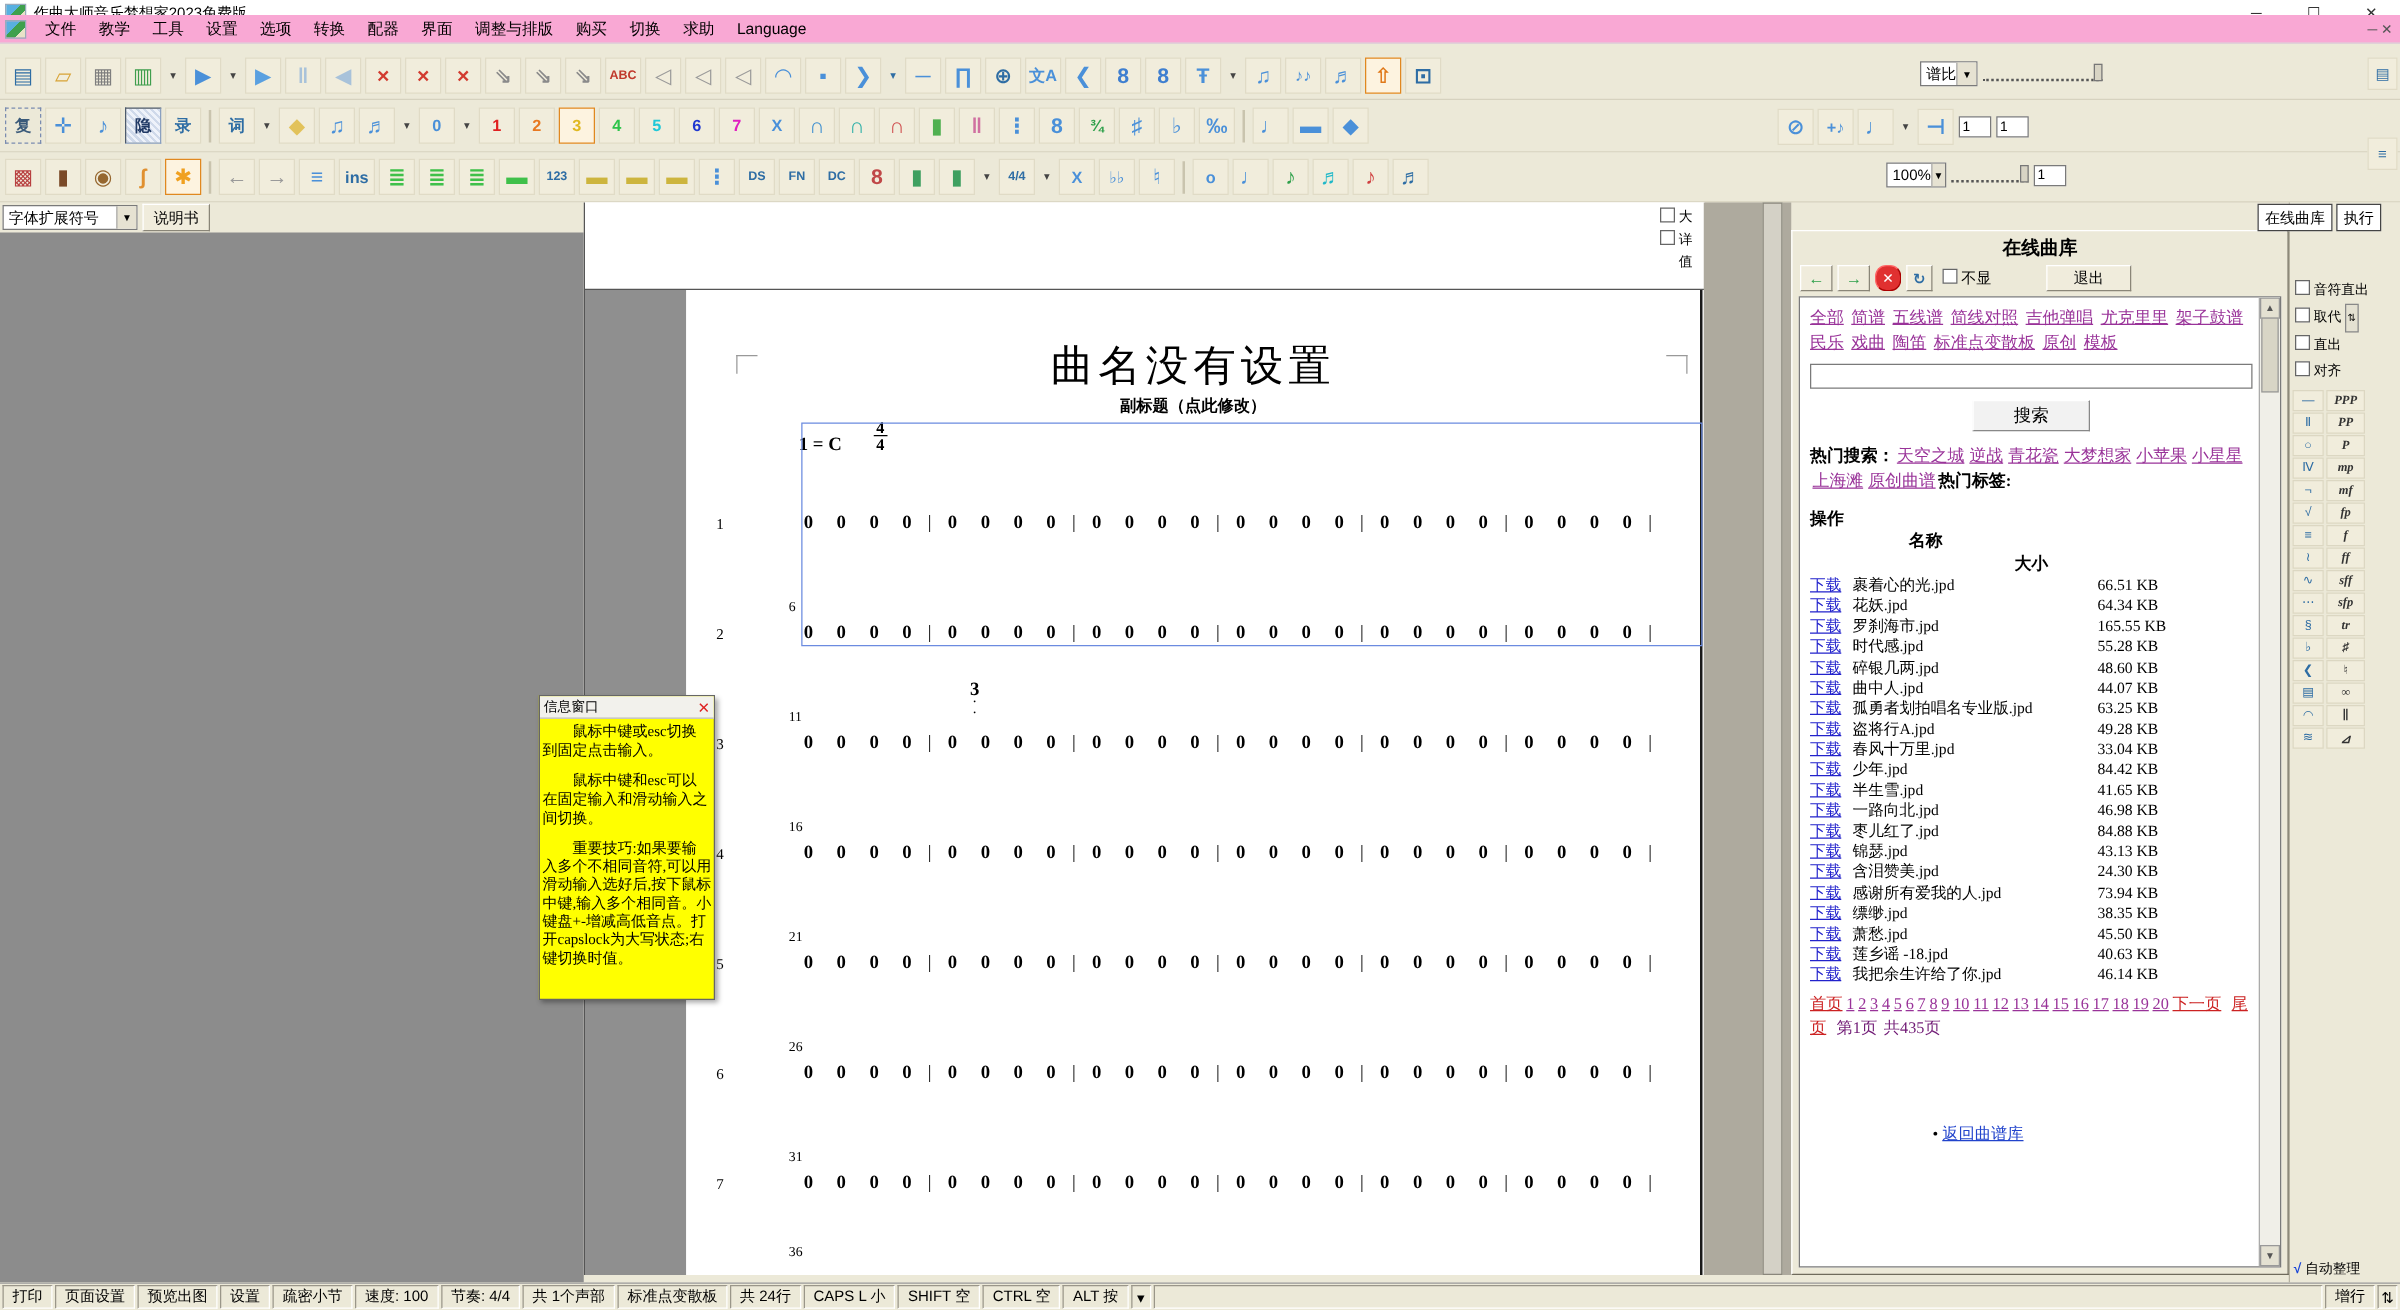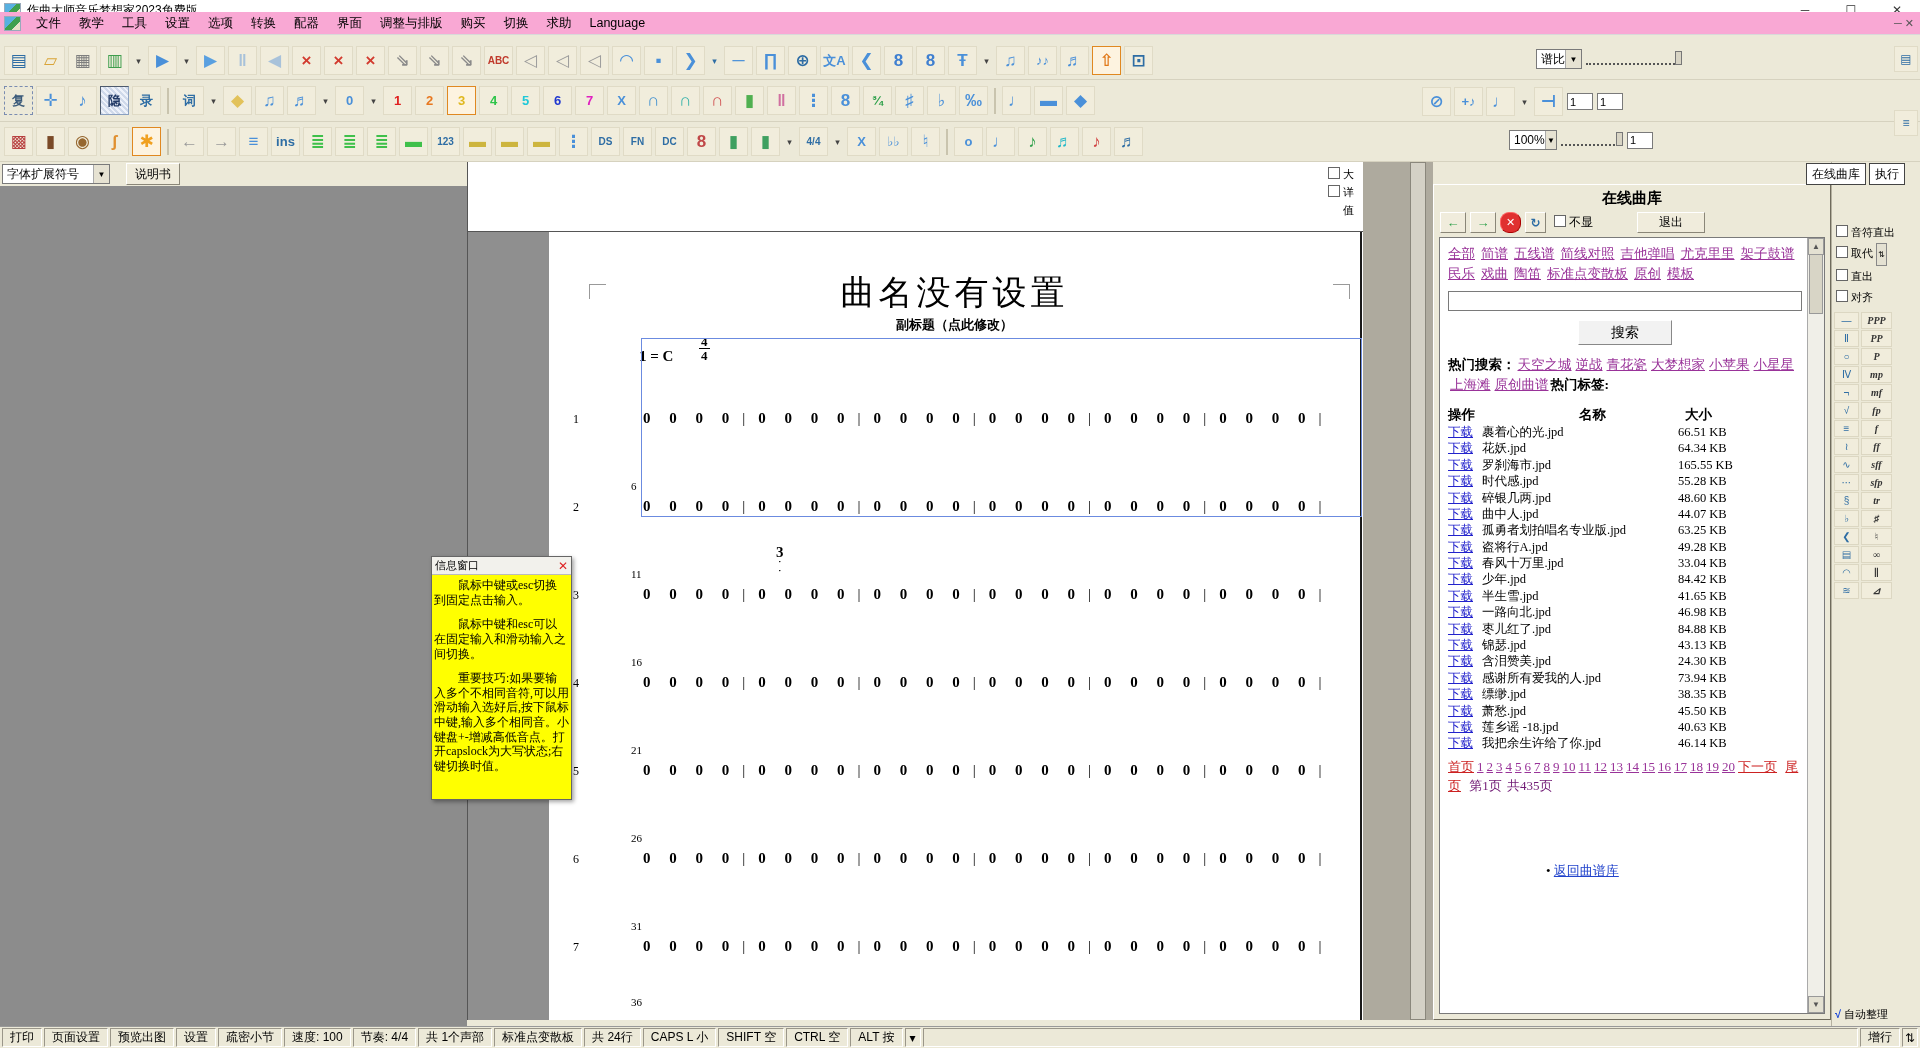--- a/index.html
+++ b/index.html
@@ -40,21 +40,21 @@
     font-size:12px;padding-left:4px;box-sizing:border-box;}
   .combo .dd{width:15px;height:18px;background:#e6e2d2;border-left:1px solid #aaa;
     display:flex;align-items:center;justify-content:center;font-size:8px;margin-left:auto;}
   .slider{height:10px;border-bottom:2px dotted #555;position:relative;}
   .slider .thumb{position:absolute;right:0;top:-2px;width:5px;height:12px;background:#d8d4c4;
     border:1px solid #777;}
   .numinput{width:26px;height:17px;background:#fff;border:1px solid #7a7a7a;font-size:11px;
     padding:0 2px;box-sizing:border-box;display:flex;align-items:center;}
   
   .fontrow{position:absolute;left:0;top:162px;width:467px;height:24px;background:#ece9d8;
-    display:flex;align-items:center;gap:16px;padding-left:2px;}
+    display:flex;align-items:center;gap:4px;padding-left:2px;}
   .btn3d{background:#f0ecdc;border:1px solid;border-color:#fff #8a8678 #8a8678 #fff;
     font-size:12px;height:20px;display:flex;align-items:center;justify-content:center;padding:0 8px;}
   
   .workspace{position:absolute;left:0;top:186px;width:467px;height:840px;background:#8c8c8c;}
   .scoreview{position:absolute;left:467px;top:162px;width:896px;height:858px;background:#fff;
     border-left:1px solid #555;}
   .scoreview .topband{position:absolute;left:0;top:0;width:100%;height:70px;background:#fff;
     border-bottom:1px solid #555;box-sizing:border-box;}
   .gutter{position:absolute;left:0;top:70px;width:81px;height:788px;background:#8f8f8f;}
   .page{position:absolute;left:81px;top:70px;width:813px;height:788px;background:#fff;
@@ -112,22 +112,22 @@
   .pinner{position:absolute;left:8px;top:6px;right:22px;}
   .cats{font-size:13.5px;line-height:1.45;color:#993399;}
   .cats a{color:#993399;text-decoration:underline;margin-right:6px;}
   .searchbox{margin-top:8px;width:100%;height:20px;border:1px solid #7a7a7a;background:#fff;box-sizing:border-box;}
   .searchbtn{margin:9px auto 0 auto;width:92px;height:23px;background:#f2f2f2;
     border:1px solid;border-color:#fff #888 #888 #fff;display:flex;align-items:center;justify-content:center;
     font-size:14px;}
   .hot{margin-top:10px;font-size:13.5px;text-align:left;line-height:1.45;}
   .hot b{color:#000;}
   .hot a{color:#993399;text-decoration:underline;margin:0 2px;}
-  .lhead{display:flex;font-weight:bold;font-size:13.5px;margin-top:12px;}
-  .lhead .c1{width:52px;} .lhead .c2{width:185px;text-align:center;} .lhead .c3{flex:1;text-align:left;font-family:Liberation Mono, monospace;}
+  .lhead{display:flex;font-weight:bold;font-size:13.5px;margin-top:12px;flex-direction:column;}
+  .lhead .c1{width:52px;} .lhead .c2{width:185px;text-align:center;} .lhead .c3{flex:1;text-align:center;font-family:Liberation Mono, monospace;}
   .lrow{display:flex;align-items:center;height:16.4px;font-size:12.5px;white-space:nowrap;}
   .lrow .dl{color:#2222cc;text-decoration:underline;width:34px;flex:0 0 auto;}
   .lrow .fname{width:196px;overflow:hidden;flex:0 0 auto;}
   .lrow .fsize{flex:1;}
   .pager{margin-top:6px;font-size:13px;line-height:1.45;word-spacing:2px;}
   .pager .red{color:#cc2222;text-decoration:underline;margin-right:3px;}
   .pager a{color:#993399;text-decoration:underline;margin-right:3px;}
   .pager .plain{color:#701a75;text-decoration:none;}
   .backlink{margin:66px 0 0 98px;font-size:13px;}
   .backlink a{color:#2244cc;text-decoration:underline;}

